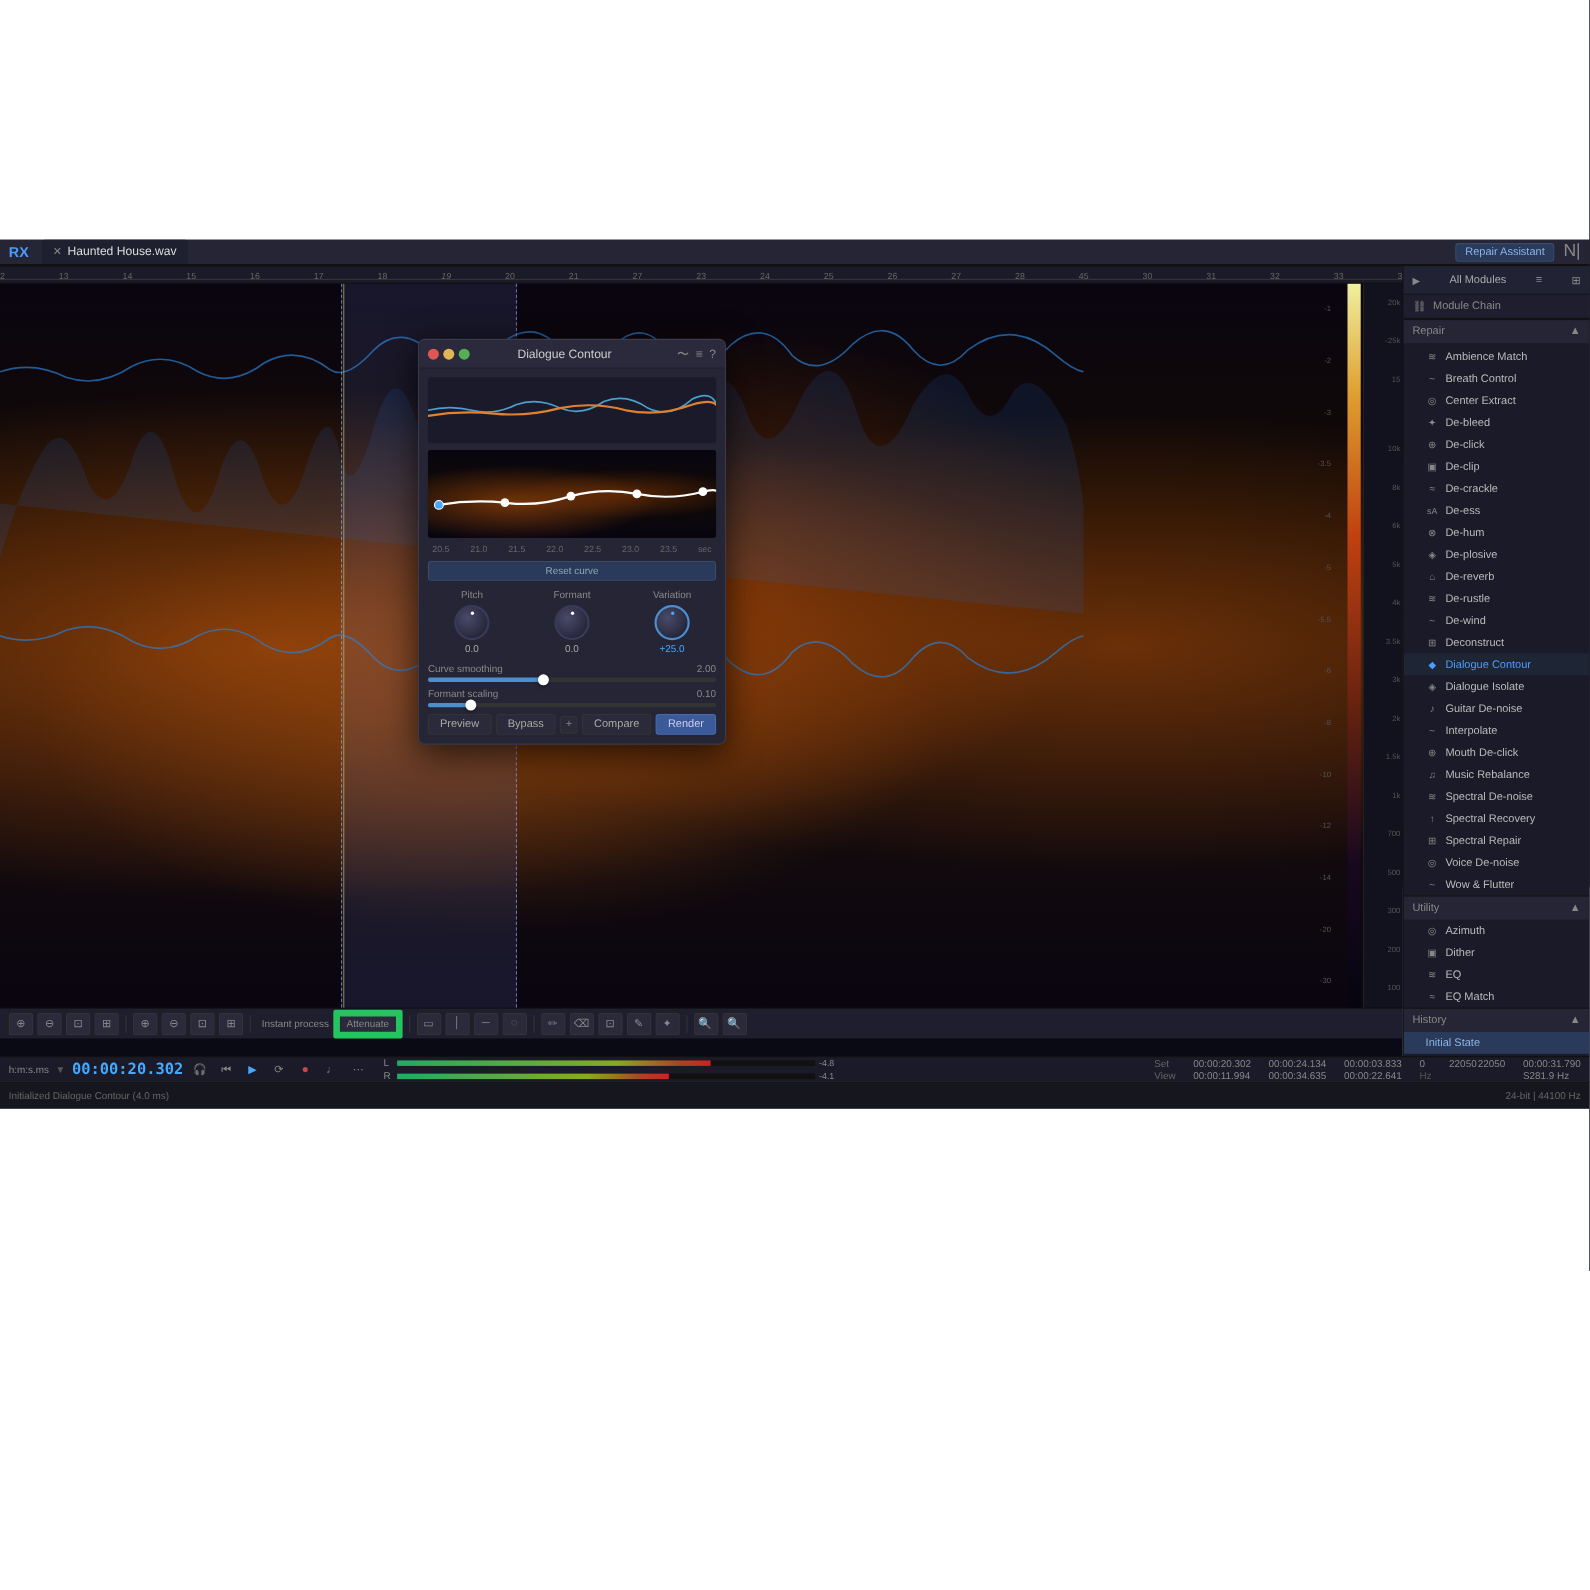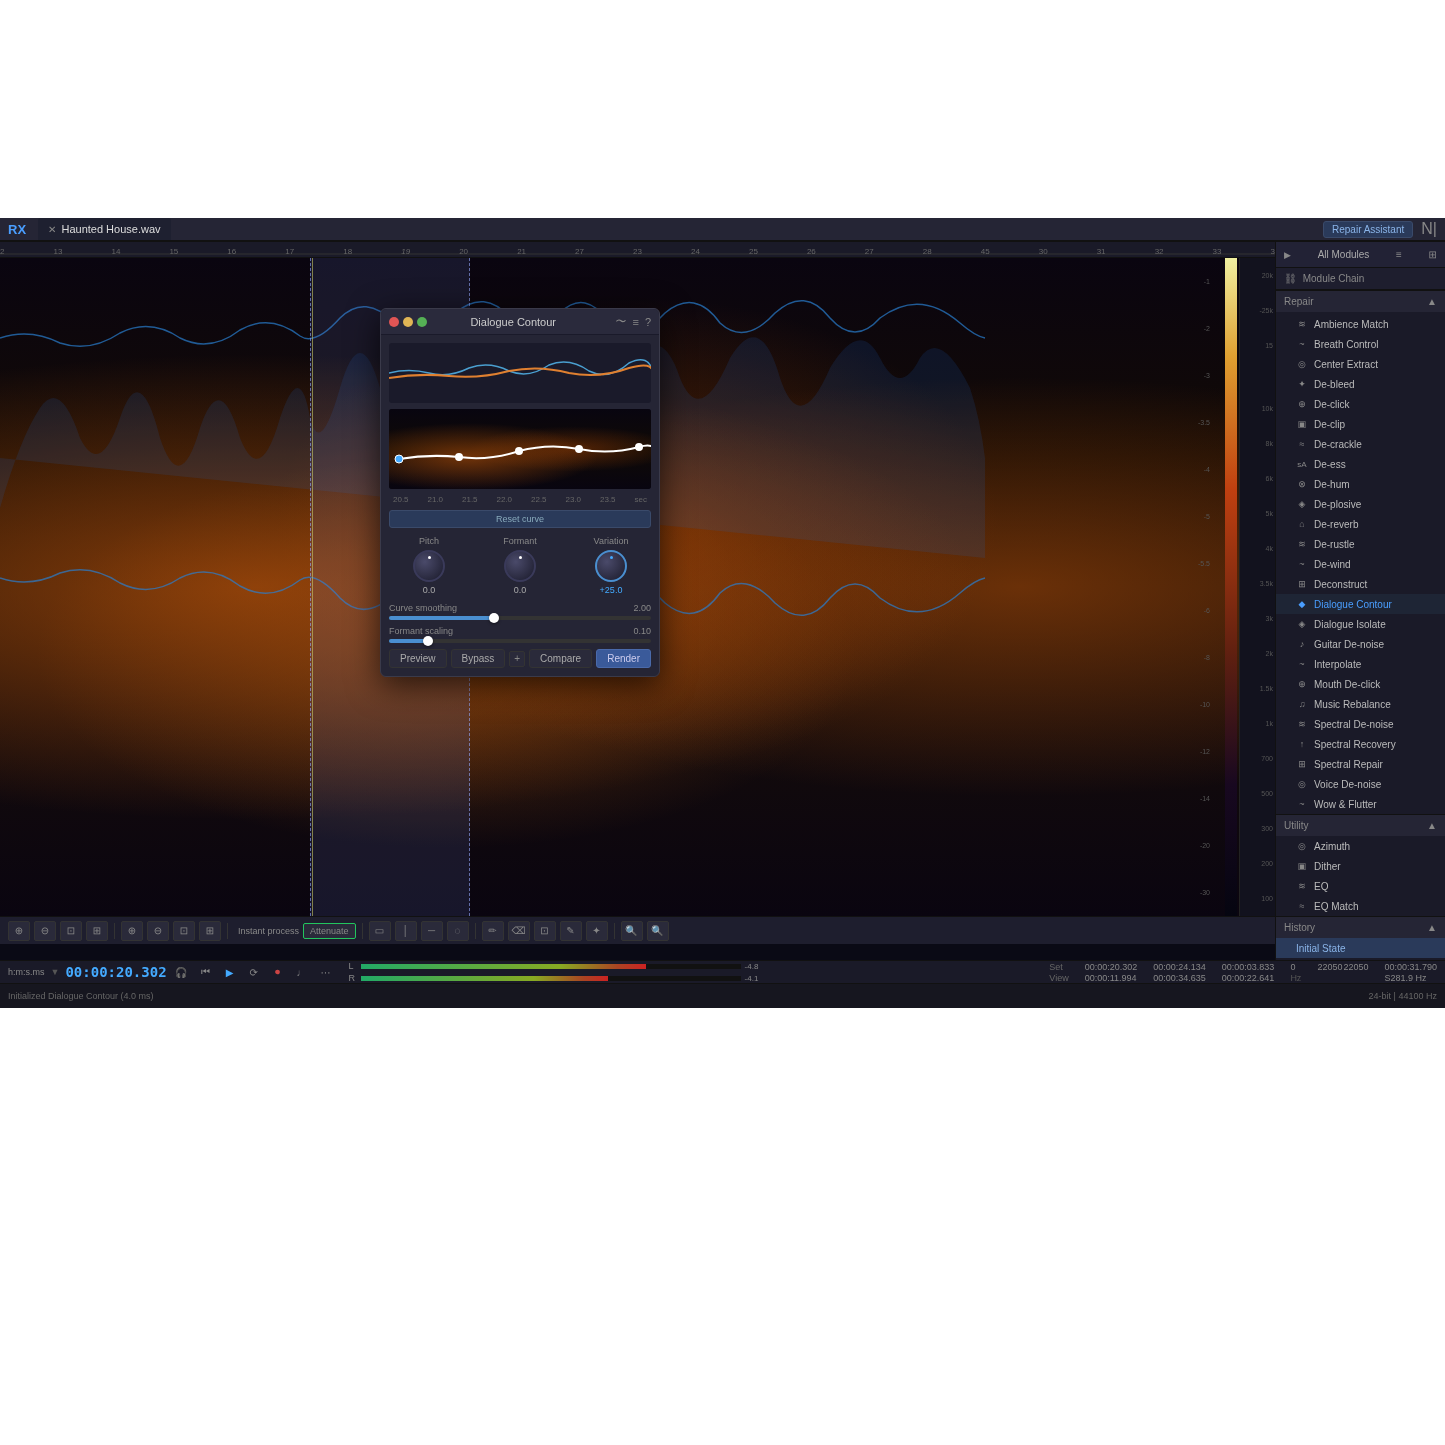--- a/index.html
+++ b/index.html
@@ -223,21 +223,21 @@
       background: #333;
       margin: 0 2px;
     }
     .instant-process {
       font-size: 9px;
       color: #888;
       margin-left: 4px;
     }
     .instant-process-btn {
       background: #2a2a3a;
-      border: 1px solid #22c55e;
+      border: 6px solid #22c55e;
       color: #888;
       padding: 2px 6px;
       font-size: 9px;
       border-radius: 2px;
     }
 
     
     .time-ruler {
       height: 16px;
       background: #1a1a28;

